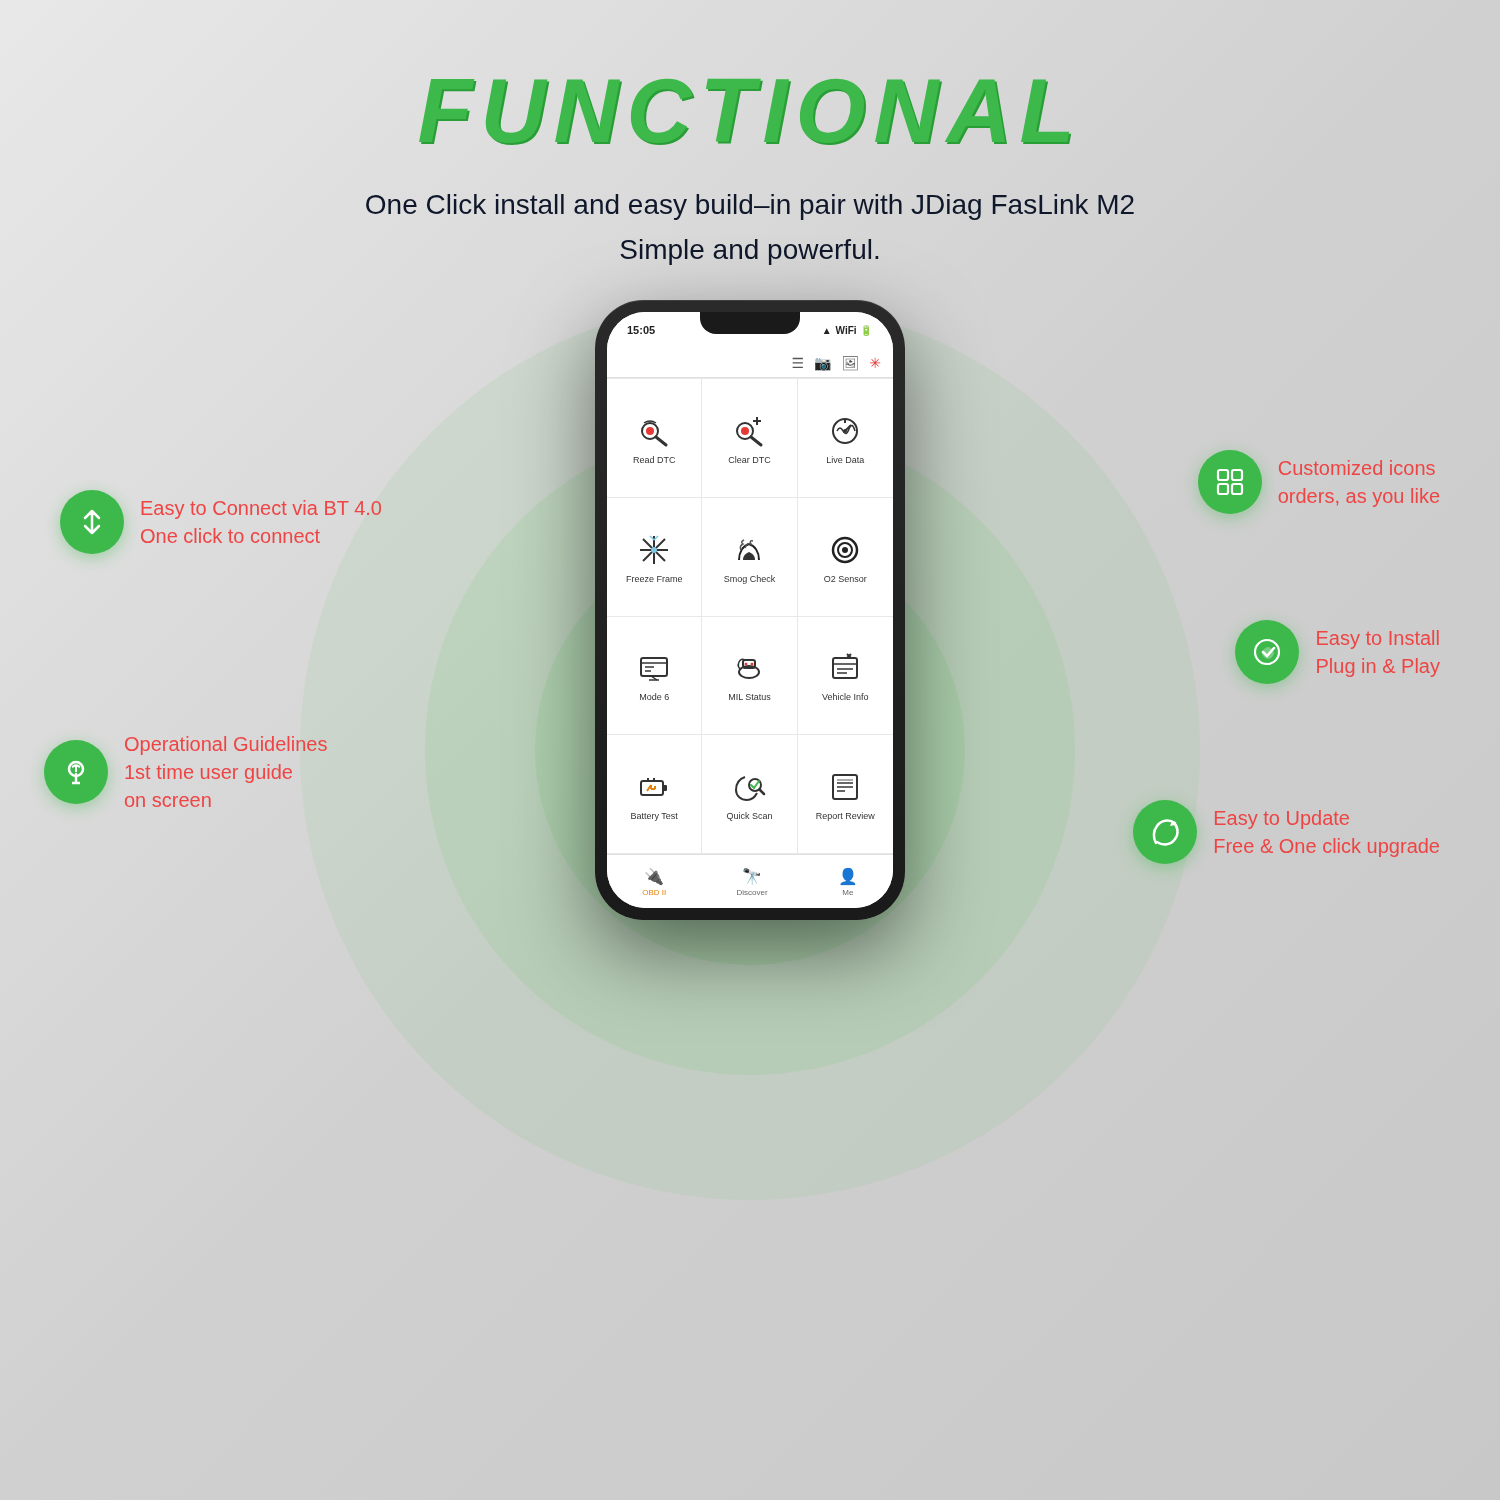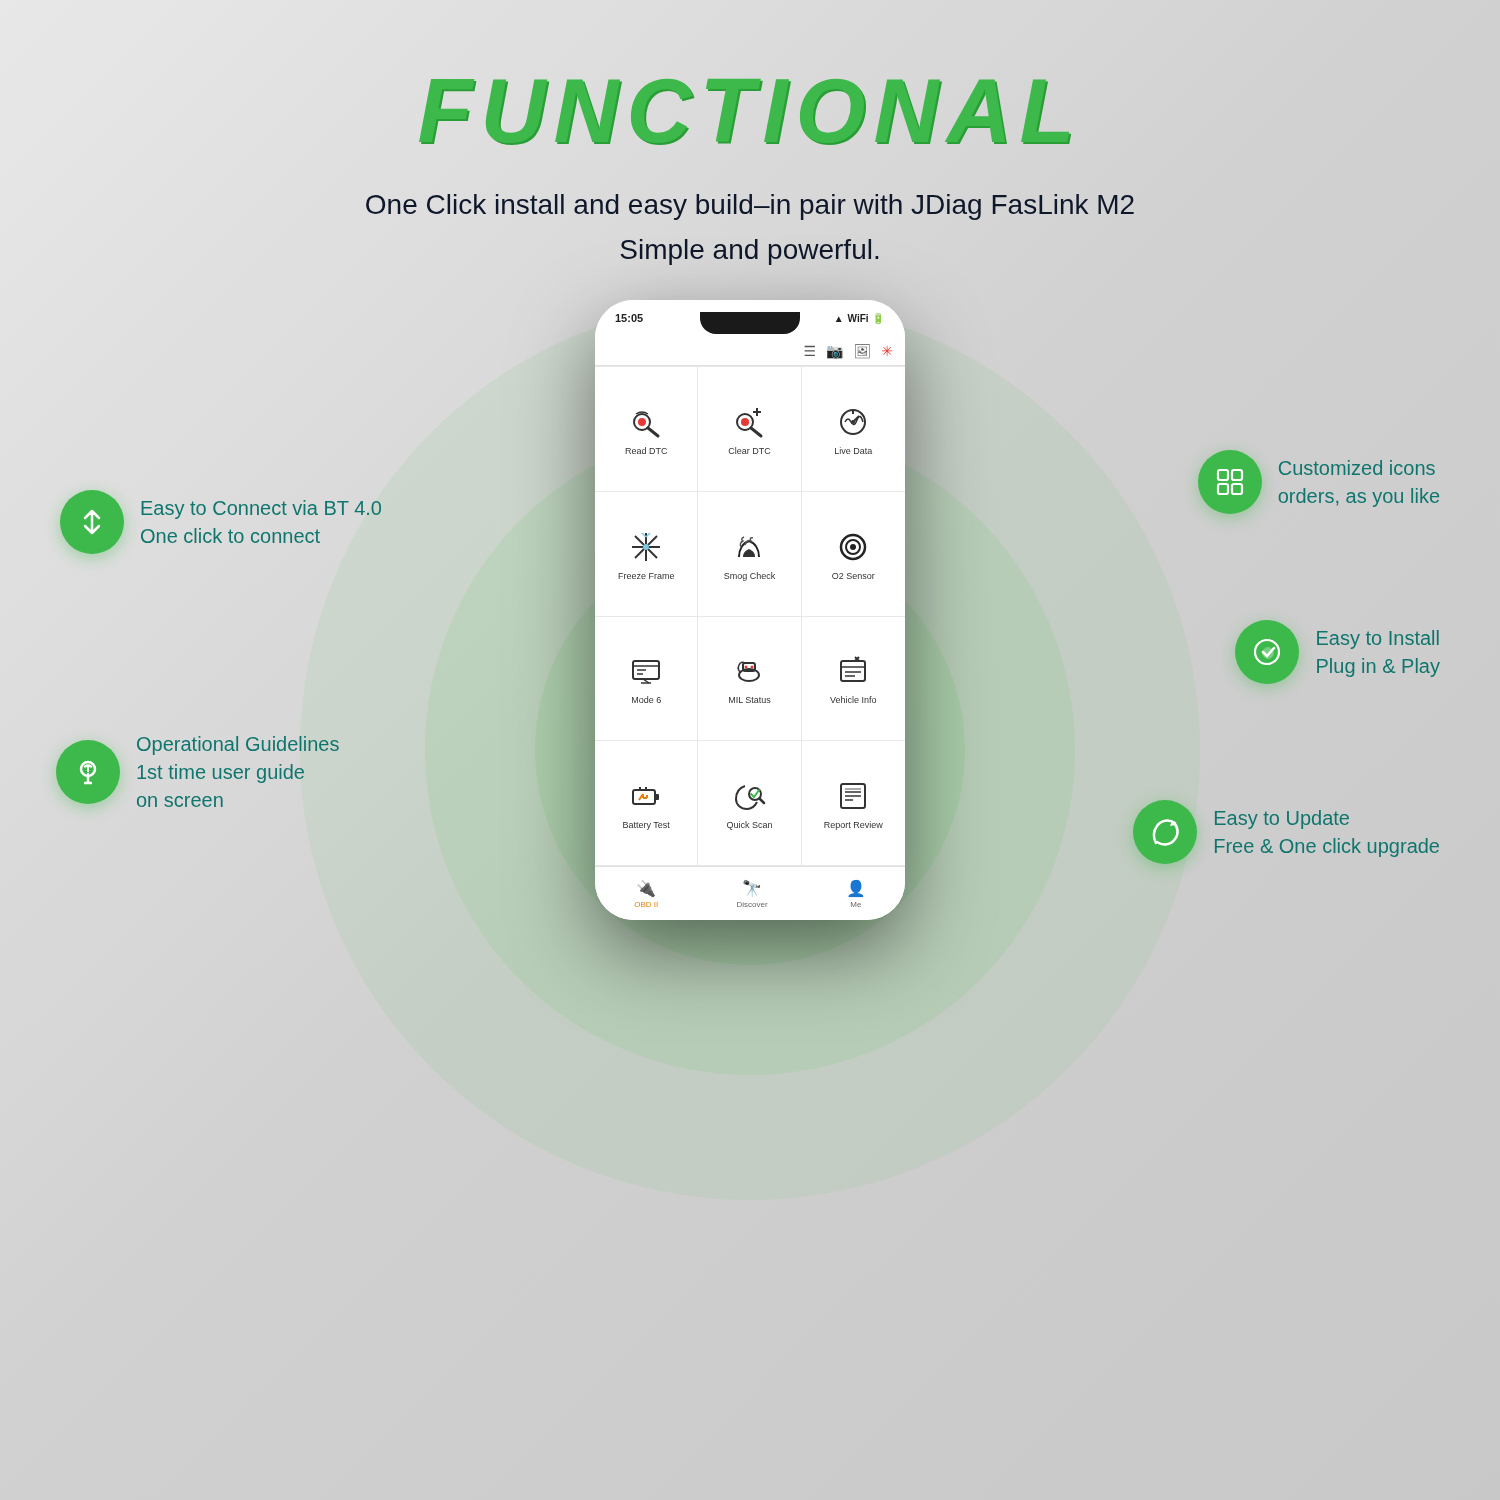--- a/index.html
+++ b/index.html
@@ -56,20 +56,21 @@
       left: 50%;
       transform: translateX(-50%);
       width: 310px;
       height: 620px;
     }
     .phone-outer {
       width: 310px;
       height: 620px;
       background: linear-gradient(180deg, #2a2a2a 0%, #1a1a1a 100%);
       border-radius: 48px;
+      padding: 12px;
       box-shadow: 0 30px 80px rgba(0,0,0,0.5), inset 0 1px 0 rgba(255,255,255,0.1);
       position: relative;
     }
     .phone-screen {
       width: 100%;
       height: 100%;
       background: #fff;
       border-radius: 38px;
       overflow: hidden;
       display: flex;
@@ -190,21 +191,21 @@
       display: flex;
       align-items: center;
       justify-content: center;
       font-size: 28px;
       color: white;
       flex-shrink: 0;
       box-shadow: 0 4px 16px rgba(61,184,74,0.4);
     }
     .bubble-text {
       font-size: 20px;
-      color: #0f766e;
+      color: #ef4444;
       line-height: 1.4;
     }
 
     
     .bubble-bt { top: 500px; left: 50px; }
     
     .bubble-guide { top: 730px; left: 30px; }
     
     .bubble-customize { top: 460px; right: 60px; }
     
@@ -434,21 +435,21 @@
     <svg width="34" height="34" viewBox="0 0 34 34" fill="none">
       <path d="M17 6 L17 28 M17 6 L24 13 M17 6 L10 13 M17 28 L24 21 M17 28 L10 21" stroke="white" stroke-width="2.5" stroke-linecap="round"></path>
     </svg>
   </div>
   <div>
     <div class="bubble-text">Easy to Connect via BT 4.0</div>
     <div class="bubble-text">One click to connect</div>
   </div>
 </div>
 
-<div class="feature-bubble bubble-guide" style="position:absolute; top:730px; left:56px; display:flex; align-items:center; gap:16px;">
+<div class="feature-bubble bubble-guide" style="position:absolute; top:730px; left:44px; display:flex; align-items:center; gap:16px;">
   <div class="bubble-circle">
     <svg width="34" height="34" viewBox="0 0 34 34" fill="none">
       <circle cx="17" cy="14" r="7" stroke="white" stroke-width="2.5" fill="none"></circle>
       <line x1="17" y1="21" x2="17" y2="28" stroke="white" stroke-width="2.5"></line>
       <line x1="13" y1="28" x2="21" y2="28" stroke="white" stroke-width="2.5"></line>
       <line x1="13" y1="12" x2="17" y2="10" stroke="white" stroke-width="2"></line>
       <line x1="17" y1="10" x2="21" y2="12" stroke="white" stroke-width="2"></line>
       <line x1="17" y1="10" x2="17" y2="17" stroke="white" stroke-width="2"></line>
       <circle cx="17" cy="19" r="1.2" fill="white"></circle>
     </svg>

